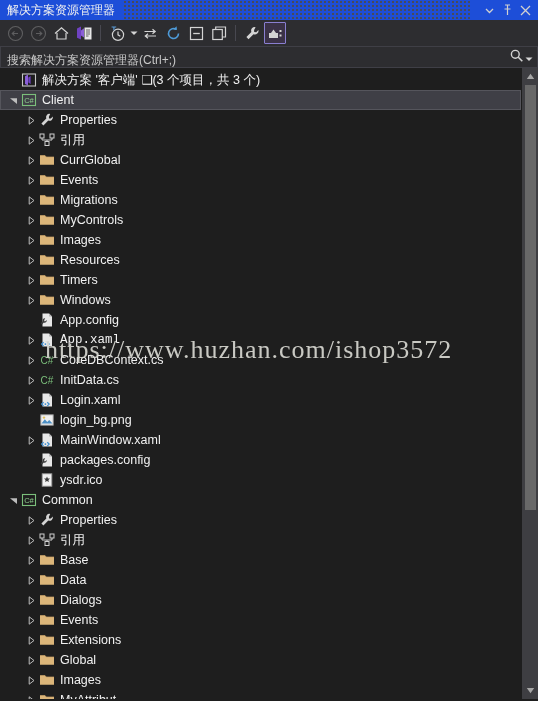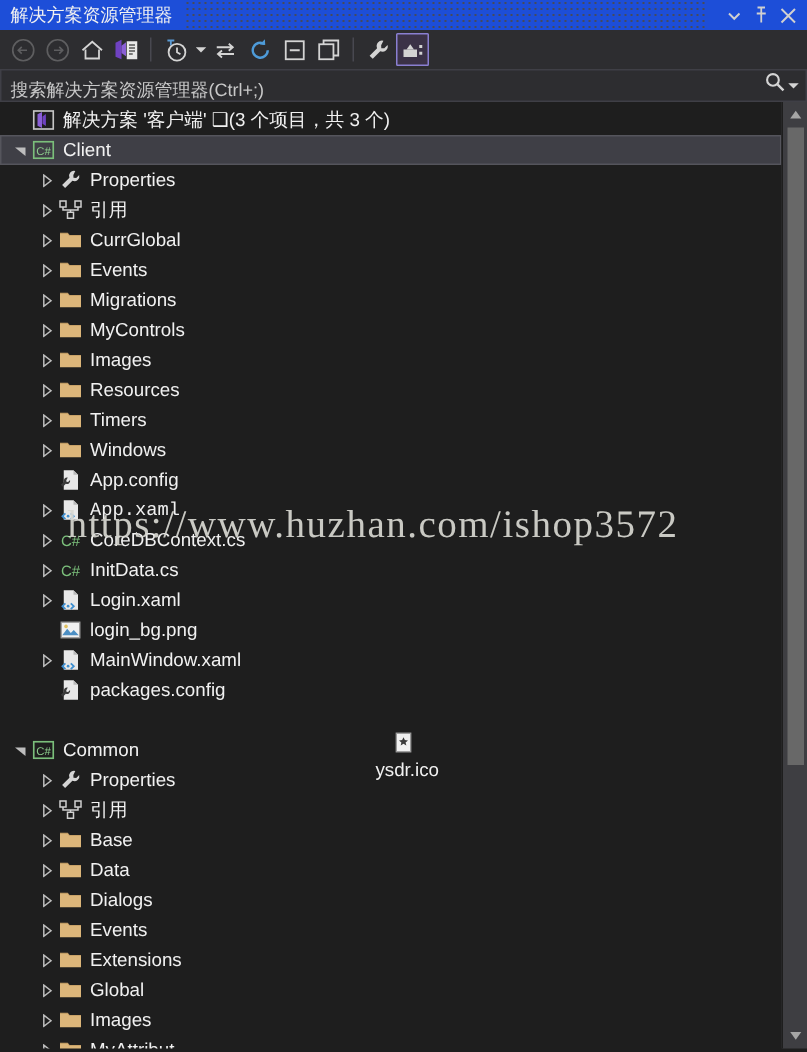--- a/index.html
+++ b/index.html
@@ -578,21 +578,21 @@
         <span class="twisty"></span>
         <span class="ico">
           <svg width="16" height="16" viewBox="0 0 16 16">
             <path d="M3.5 1.5 H10 L13 4.5 V14.5 H3.5 Z" fill="#e8e8e8"></path>
             <path d="M10 1.5 V4.5 H13" fill="#b8b8b8"></path>
             <path d="M6.2 6.4 a2.1 2.1 0 0 0-2.5 2.8 L1.6 11.2 l1.3 1.3 l2-2 a2.1 2.1 0 0 0 2.8-2.5 l-1.3 1.3 l-1.1-0.1 l-0.1-1.1 Z" fill="#3a3a3a"></path>
           </svg>
         </span>
         <span class="label">packages.config</span>
       </div>
-      <div class="row" style="padding-left: 22px; flex-direction: column;">
+      <div class="row" style="padding-left: 22px;">
         <span class="twisty"></span>
         <span class="ico">
           <svg width="16" height="16" viewBox="0 0 16 16">
             <rect x="3.2" y="1.8" width="9.6" height="12.4" fill="#f0f0f0" stroke="#9a9a9a" stroke-width="0.9"></rect>
             <path d="M8 4.5 L8.9 6.4 L11 6.6 L9.4 8 L9.9 10 L8 8.9 L6.1 10 L6.6 8 L5 6.6 L7.1 6.4 Z" fill="#3a3a3a"></path>
           </svg>
         </span>
         <span class="label">ysdr.ico</span>
       </div>
       <div class="row" style="padding-left: 4px;">

